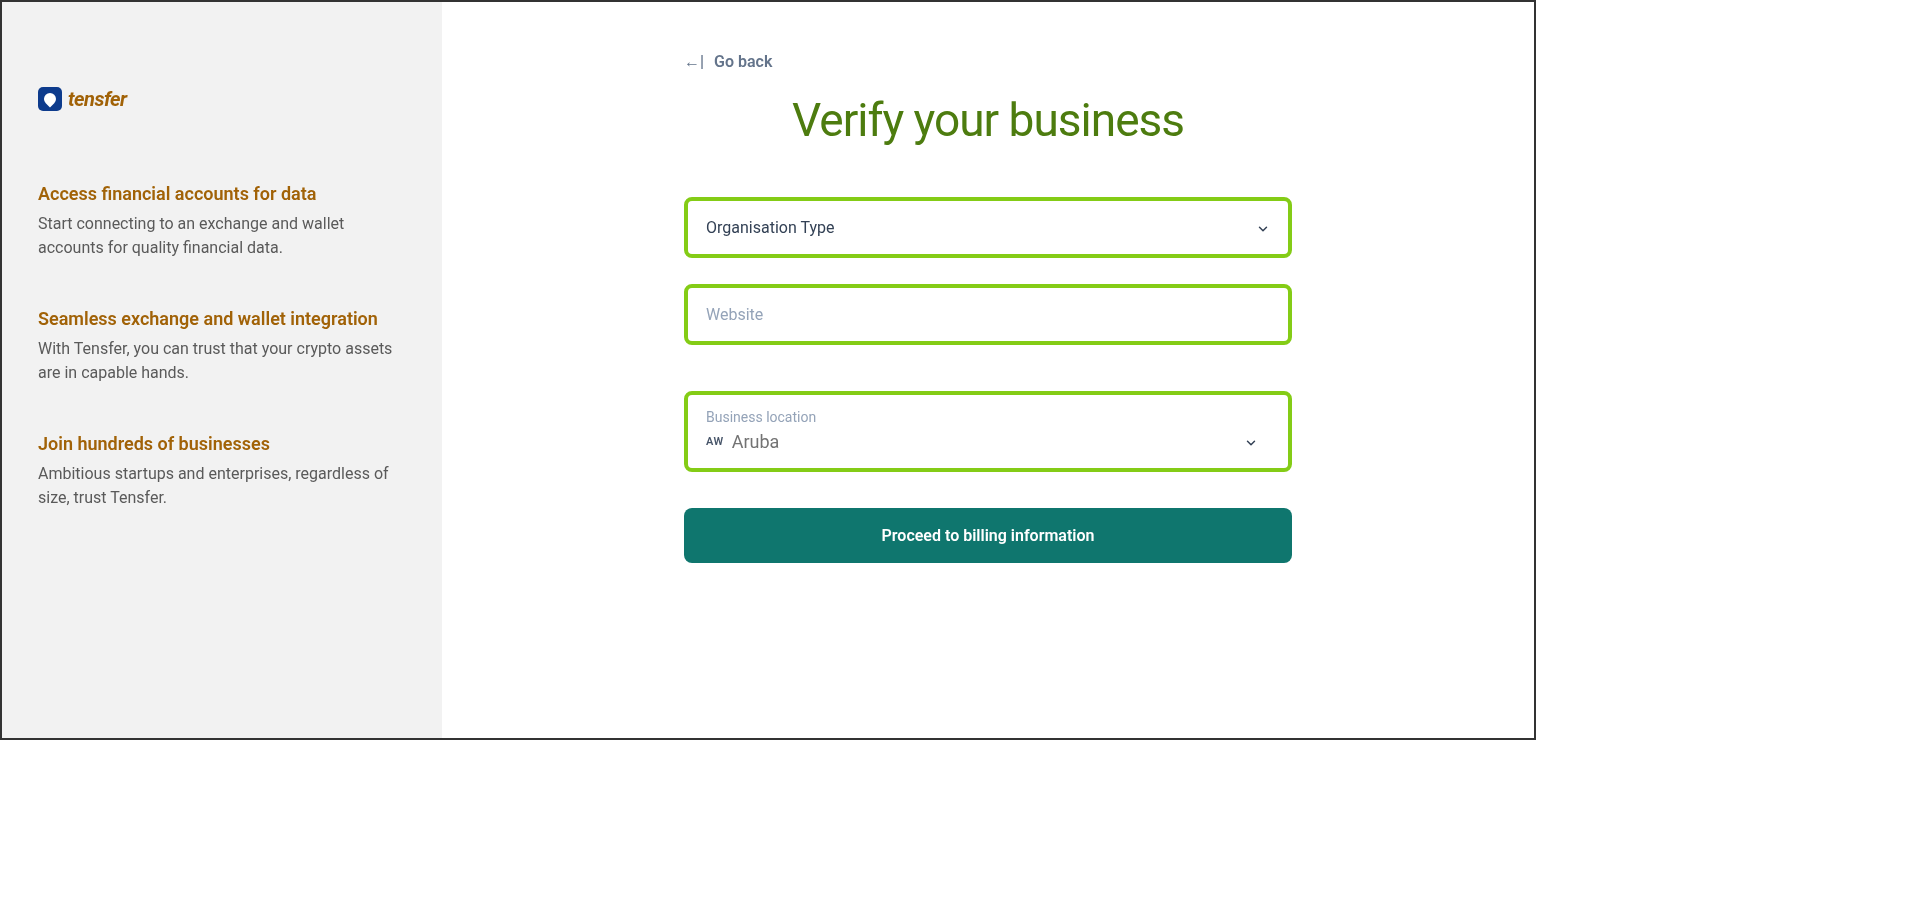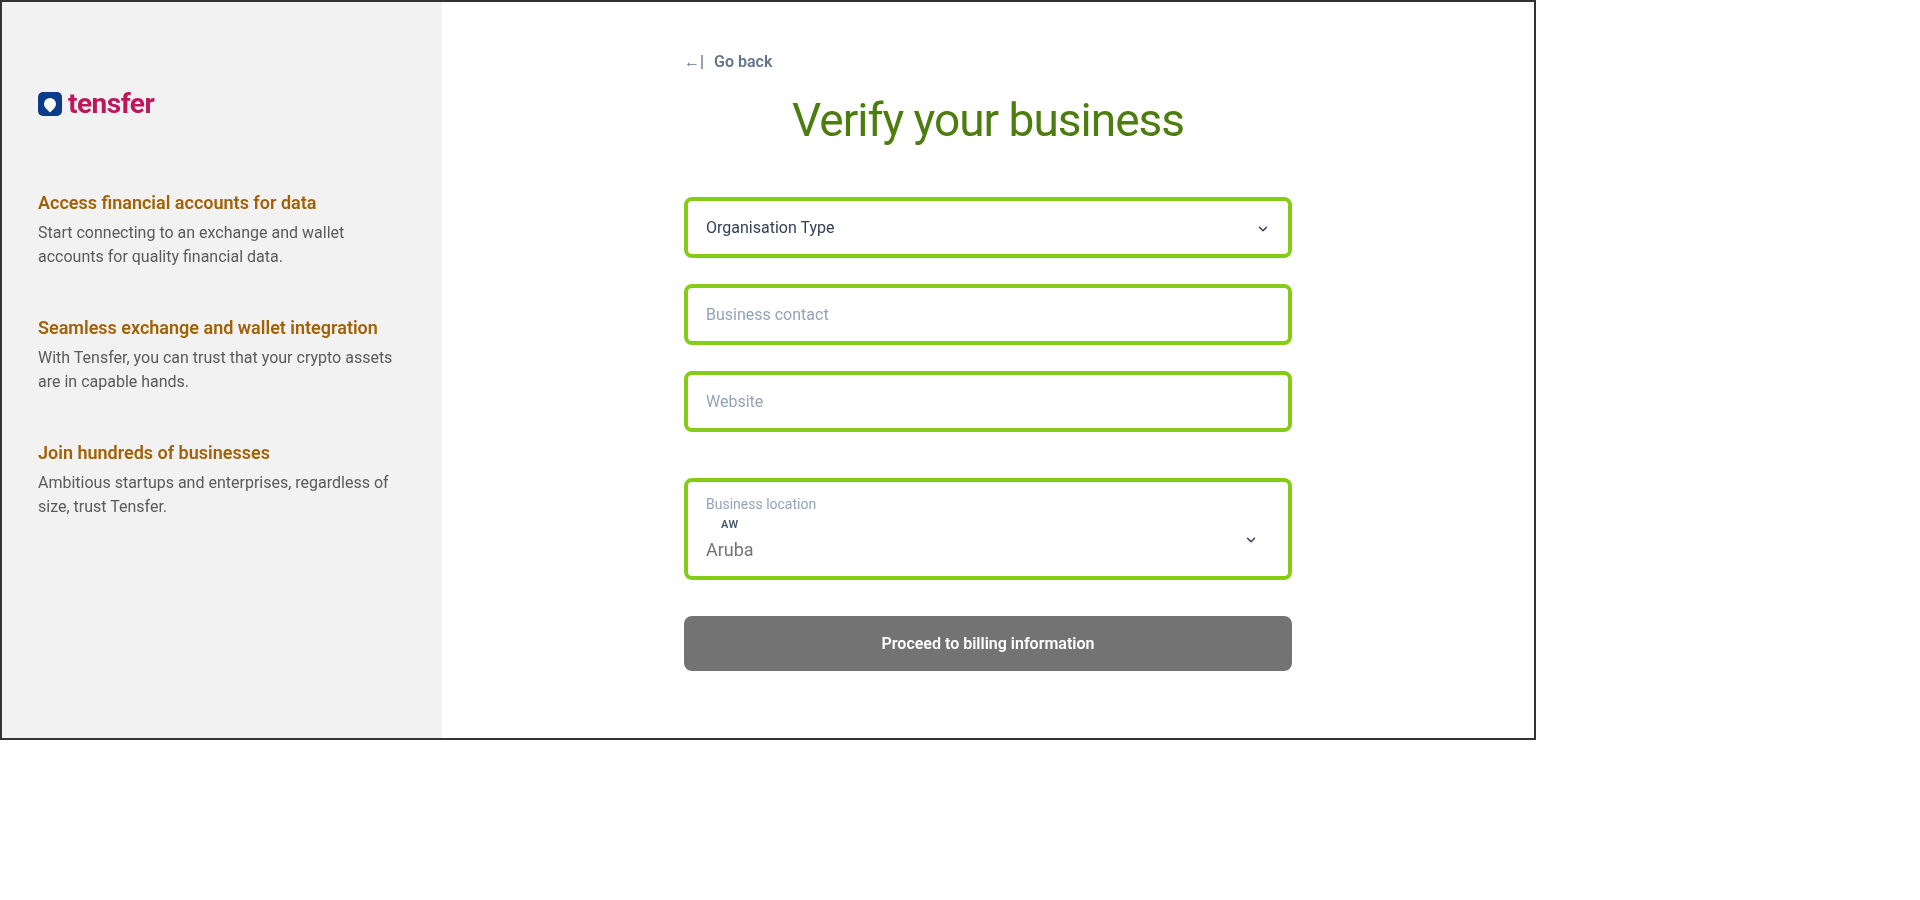--- a/index.html
+++ b/index.html
@@ -51,23 +51,24 @@
     .logo-icon::before {
       content: '';
       width: 12px;
       height: 12px;
       background: #fff;
       border-radius: 50% 50% 50% 0;
       transform: rotate(-45deg);
     }
     
     .logo-text {
-      font-size: 28px;
+      font-size: 20px;
       font-weight: 700;
-      color: #be185d;
+      font-style: italic;
+      color: #a16207;
       letter-spacing: -0.5px;
     }
     
     .sidebar-headline {
       font-size: 32px;
       font-weight: 600;
       color: #1a1a1a;
       line-height: 1.25;
       margin-bottom: 60px;
       letter-spacing: -0.5px;
@@ -187,21 +188,20 @@
     .location-value-row {
       display: flex;
       justify-content: space-between;
       align-items: center;
     }
     
     .location-value {
       display: flex;
       align-items: center;
       gap: 8px;
-      flex-direction: column;
     }
     
     .country-code {
       font-size: 11px;
       font-weight: 600;
       color: #475569;
       letter-spacing: 0.5px;
     }
     
     .country-name {
@@ -210,21 +210,21 @@
     }
     
     .location-group {
       margin-top: 46px;
       margin-bottom: 36px;
     }
     
     .submit-btn {
       width: 100%;
       padding: 18px;
-      background: #737373;
+      background: #0f766e;
       color: #fff;
       border: none;
       border-radius: 8px;
       font-size: 16px;
       font-weight: 600;
       cursor: pointer;
       font-family: inherit;
     }
   </style>
 </head>
@@ -267,23 +267,20 @@
         <div class="select-field">
           <span>Organisation Type</span>
           <span class="chevron-down">
             <svg viewBox="0 0 24 24" fill="none" stroke="#334155" stroke-width="2.5" stroke-linecap="round" stroke-linejoin="round">
                 <polyline points="6 9 12 15 18 9"></polyline>
               </svg>
           </span>
         </div>
       </div>
       
-      <div class="form-group">
-        <input type="text" class="input-field" placeholder="Business contact" style="">
-      </div>
       
       <div class="form-group">
         <input type="text" class="input-field" placeholder="Website" style="">
       </div>
       
       <div class="form-group location-group">
         <div class="location-field">
           <span class="location-label">Business location</span>
           <div class="location-value-row">
             <div class="location-value">

